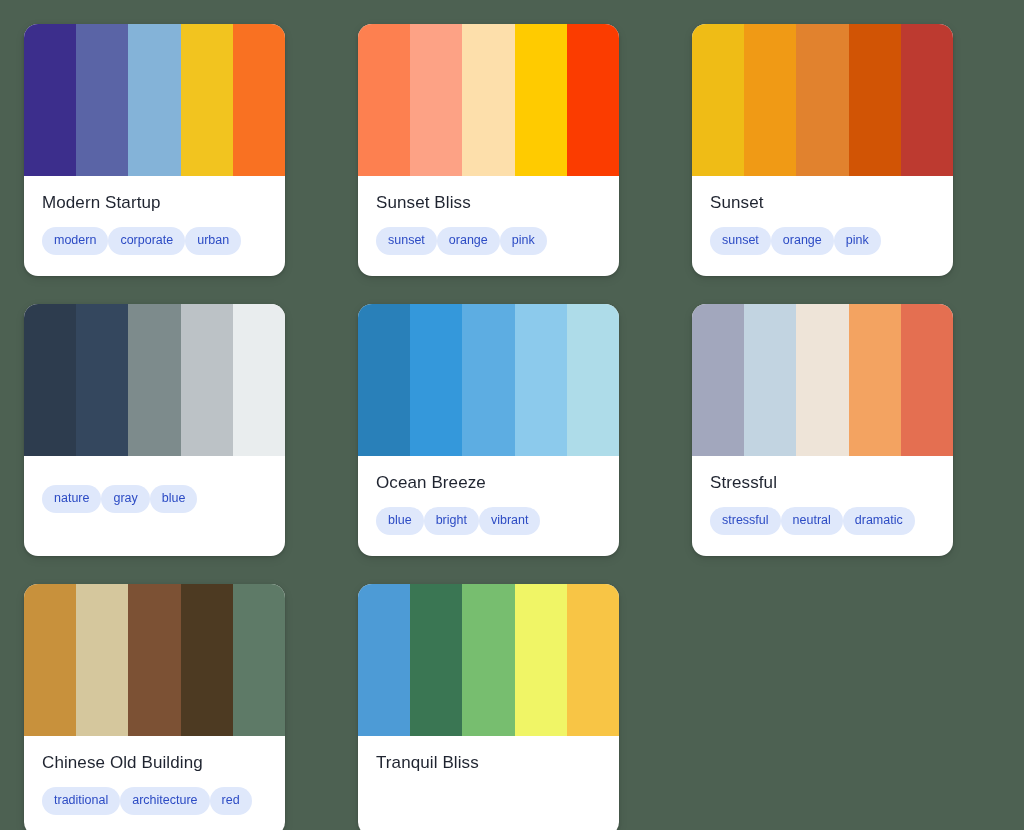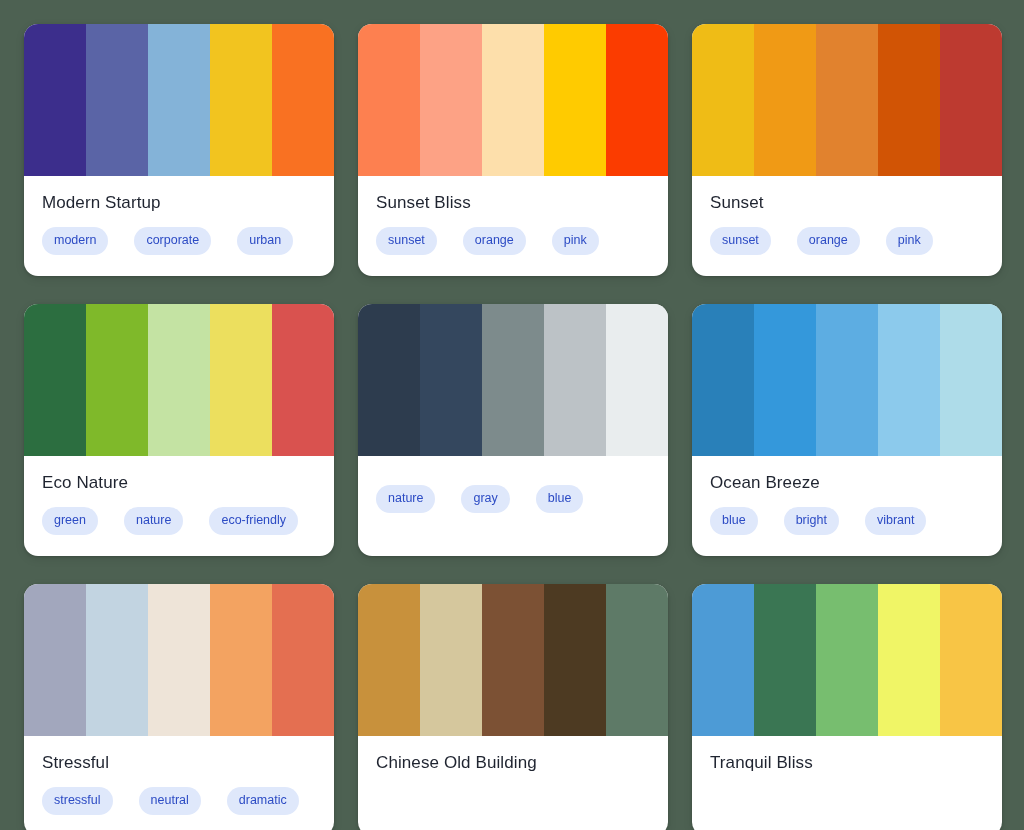--- a/index.html
+++ b/index.html
@@ -23,21 +23,21 @@
     grid-template-columns: repeat(3, 310px);
     grid-template-rows: repeat(3, 252px);
     column-gap: 24px;
     row-gap: 28px;
     padding: 24px 20px 0 24px;
     align-content: start;
     justify-content: start;
   }
 
   .palette-card {
-    width: 310px;
+    width: 261px;
     height: 252px;
     background: #ffffff;
     border-radius: 14px;
     overflow: hidden;
     display: flex;
     flex-direction: column;
     box-shadow: 0 1px 3px rgba(0,0,0,0.16), 0 3px 10px rgba(0,0,0,0.10);
   }
 
   .swatch-strip {
@@ -65,21 +65,21 @@
     font-weight: 400;
     color: #1f2430;
     letter-spacing: 0.1px;
     white-space: nowrap;
   }
 
   .tag-row {
     margin-top: 13px;
     display: flex;
     flex-wrap: nowrap;
-    gap: 26px;
+    gap: 0;
     align-items: center;
   }
 
   .tag {
     background: #dfe8fb;
     color: #2c4bc4;
     font-size: 12.5px;
     line-height: 1;
     padding: 7px 12px 8px 12px;
     border-radius: 999px;
@@ -137,37 +137,20 @@
         <div class="card-title">Sunset</div>
         <div class="tag-row">
           <span class="tag">sunset</span>
           <span class="tag">orange</span>
           <span class="tag">pink</span>
         </div>
       </div>
     </div>
     <div class="palette-card">
       <div class="swatch-strip">
-        <div class="swatch" style="background: rgb(44, 110, 64);"></div>
-        <div class="swatch" style="background: rgb(127, 185, 42);"></div>
-        <div class="swatch" style="background: rgb(196, 227, 163);"></div>
-        <div class="swatch" style="background: rgb(236, 223, 94);"></div>
-        <div class="swatch" style="background: rgb(217, 82, 79);"></div>
-      </div>
-      <div class="card-body">
-        <div class="card-title">Eco Nature</div>
-        <div class="tag-row">
-          <span class="tag">green</span>
-          <span class="tag">nature</span>
-          <span class="tag">eco-friendly</span>
-        </div>
-      </div>
-    </div>
-    <div class="palette-card">
-      <div class="swatch-strip">
         <div class="swatch" style="background: rgb(45, 60, 78);"></div>
         <div class="swatch" style="background: rgb(52, 71, 94);"></div>
         <div class="swatch" style="background: rgb(125, 139, 140);"></div>
         <div class="swatch" style="background: rgb(188, 194, 198);"></div>
         <div class="swatch" style="background: rgb(233, 237, 238);"></div>
       </div>
       <div class="card-body">
         <div class="tag-row">
           <span class="tag">nature</span>
           <span class="tag">gray</span>
@@ -212,20 +195,25 @@
     <div class="palette-card">
       <div class="swatch-strip">
         <div class="swatch" style="background: rgb(200, 145, 60);"></div>
         <div class="swatch" style="background: rgb(213, 199, 157);"></div>
         <div class="swatch" style="background: rgb(124, 81, 52);"></div>
         <div class="swatch" style="background: rgb(77, 58, 34);"></div>
         <div class="swatch" style="background: rgb(94, 122, 103);"></div>
       </div>
       <div class="card-body">
         <div class="card-title">Chinese Old Building</div>
+        <div class="tag-row">
+          <span class="tag">traditional</span>
+          <span class="tag">architecture</span>
+          <span class="tag">red</span>
+        </div>
       </div>
     </div>
     <div class="palette-card">
       <div class="swatch-strip">
         <div class="swatch" style="background: rgb(77, 155, 214);"></div>
         <div class="swatch" style="background: rgb(58, 118, 83);"></div>
         <div class="swatch" style="background: rgb(119, 190, 111);"></div>
         <div class="swatch" style="background: rgb(240, 245, 102);"></div>
         <div class="swatch" style="background: rgb(248, 197, 69);"></div>
       </div>

